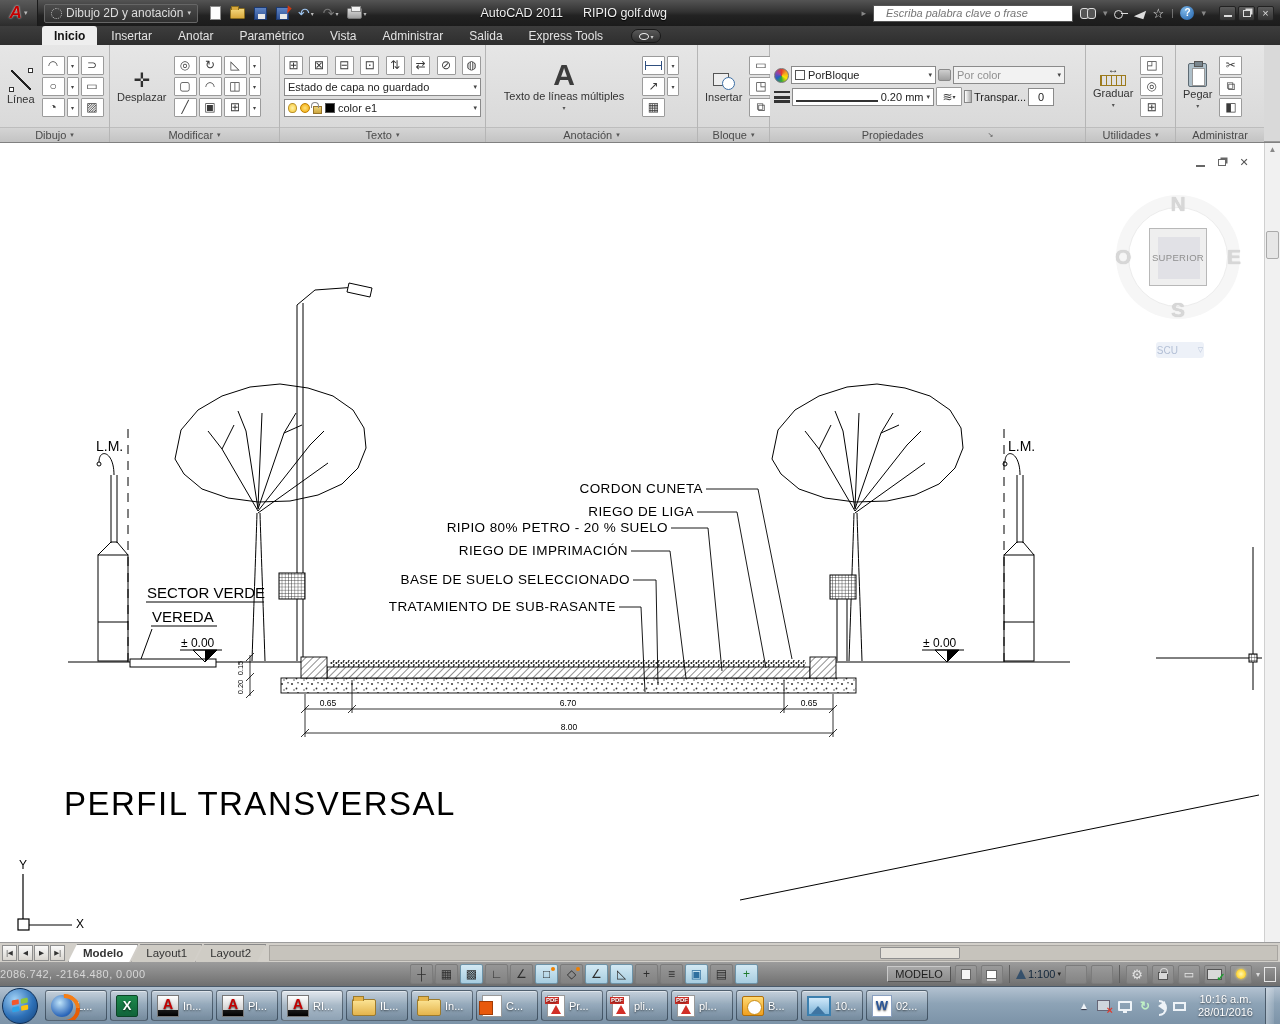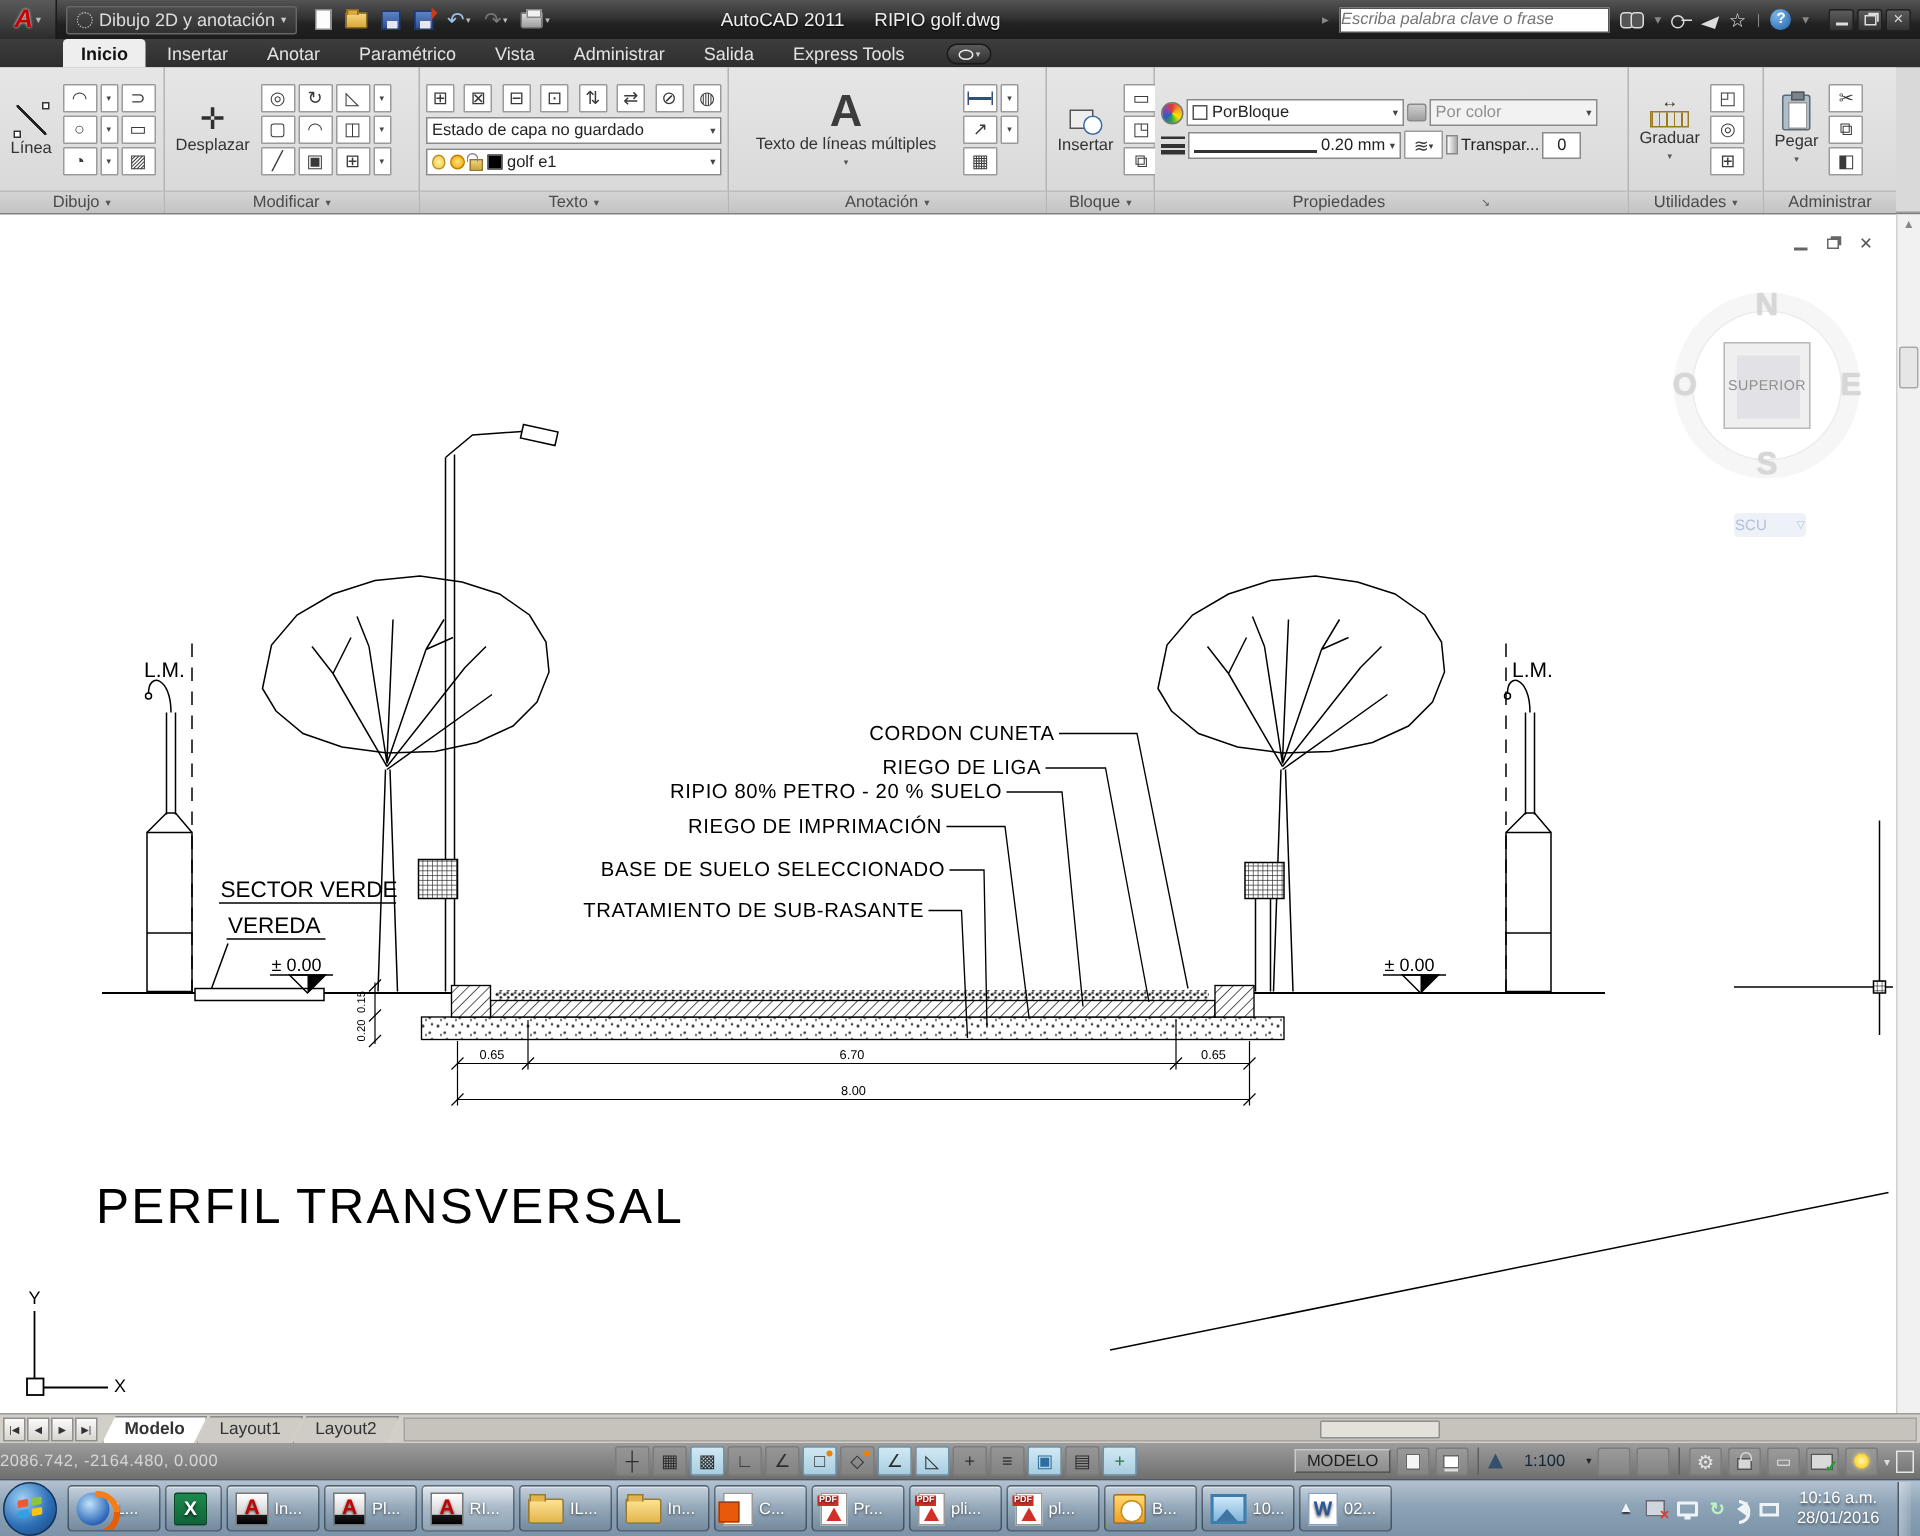--- a/index.html
+++ b/index.html
@@ -23,21 +23,21 @@
 .ic-floppy{width:13px;height:13px;background:linear-gradient(#5d83c4,#2d4f92);border:1px solid #1d3a70;position:relative;display:inline-block}
 .ic-floppy:before{content:"";position:absolute;left:3px;bottom:0;width:7px;height:5px;background:#e8e8e8}
 .ic-floppy.edit:after{content:"";position:absolute;right:-2px;top:-2px;width:0;height:0;border-left:5px solid transparent;border-top:7px solid #d03a12;transform:rotate(40deg)}
 .ic-arrow{font-size:14px;line-height:14px;color:#9cc3ee}
 .ic-arrow.dis{color:#777}
 .ic-printer{width:15px;height:11px;background:linear-gradient(#ddd,#9f9f9f);border:1px solid #777;border-radius:1px 1px 2px 2px;position:relative;display:inline-block}
 .ic-printer:before{content:"";position:absolute;left:3px;top:-3px;width:8px;height:4px;background:#f2f2f2;border:1px solid #888}
 .tb-title{display:flex;gap:20px;margin-left:112px;font-size:12.5px;color:#f0f0f0;text-shadow:0 1px 1px #000}
 .tb-right{margin-left:auto;display:flex;align-items:center;gap:7px;padding-right:6px}
 .tb-sep{color:#888;font-size:9px}
-.searchbox{width:180px;height:17px;font-size:11px;font-style:italic;color:#777;border:1px solid #555;padding:0 0;background:#fff;font-family:"Liberation Sans",sans-serif}
+.searchbox{width:200px;height:17px;font-size:11px;font-style:italic;color:#777;border:1px solid #555;padding:0 12px;background:#fff;font-family:"Liberation Sans",sans-serif}
 .binoc{position:relative;width:16px;height:11px}
 .binoc i{position:absolute;top:0;width:9px;height:11px;border:1.5px solid #ddd;border-radius:3px;background:#555}
 .binoc i:first-child{left:0}.binoc i:last-child{right:0}
 .ic-key{width:14px;height:7px;position:relative;display:inline-block}
 .ic-key:before{content:"";position:absolute;left:0;top:0;width:7px;height:7px;border:1.7px solid #ddd;border-radius:50%}
 .ic-key:after{content:"";position:absolute;left:7px;top:3px;width:7px;height:1.7px;background:#ddd}
 .ic-sat{width:0;height:0;border-left:10px solid transparent;border-bottom:9px solid #ddd;transform:rotate(18deg);display:inline-block}
 .star{color:#e8e8e8;font-size:13px}
 .helpc{width:14px;height:14px;border-radius:50%;background:radial-gradient(circle at 35% 30%,#7db7e8,#1f5fa8);color:#fff;font-size:10px;font-weight:bold;text-align:center;line-height:14px}
 .winbtns{display:flex;gap:2px;margin-left:6px}
@@ -137,21 +137,21 @@
 .coords{color:#d6d6d6;letter-spacing:0.4px;width:170px}
 .toggles{display:flex;gap:2px;margin-left:240px}
 .tg{width:23px;height:20px;border-radius:2px;border:1px solid #7c7c7c;background:linear-gradient(#969696,#828282);color:#2e2e2e;font-size:12px;display:flex;align-items:center;justify-content:center;position:relative}
 .tg.on{background:linear-gradient(#d3e9f4,#a7cde0);border-color:#6d93a8}
 .tg .odot{position:absolute;top:2px;right:2px;width:4px;height:4px;border-radius:50%;background:#f08000}
 .srt{margin-left:auto;display:flex;align-items:center;gap:4px;padding-right:4px}
 .modelo-btn{border:1px solid #c9c9c9;border-right-color:#555;border-bottom-color:#555;padding:1px 7px;color:#1d1d1d;background:linear-gradient(#a8a8a8,#8d8d8d)}
 .sic{width:22px;height:19px;border:1px solid #7c7c7c;border-radius:2px;background:linear-gradient(#9a9a9a,#848484);display:flex;align-items:center;justify-content:center;color:#e8e8e8;font-size:11px}
 .sic .pg{width:10px;height:11px;background:#f5f5f5;border:1px solid #666}
 .sic .pg2{width:11px;height:9px;background:#fff;border:1px solid #666;box-shadow:0 3px 0 -1px #ddd}
-.scalew{display:flex;align-items:center;gap:14px;color:#12263a}
+.scalew{display:flex;align-items:center;gap:2px;color:#12263a}
 .scalew .tri{width:0;height:0;border-left:5px solid transparent;border-right:5px solid transparent;border-bottom:10px solid #35506b}
 .scalew .dd{font-size:7px;color:#222}
 .ssep{width:1px;height:18px;background:#5f5f5f;margin:0 2px}
 .gear2{color:#e3e3e3;font-size:13px}
 .locks{width:10px;height:8px;background:#d8d8d8;border:1px solid #555;position:relative;margin-top:4px}
 .locks:before{content:"";position:absolute;left:1px;top:-5px;width:6px;height:5px;border:1.5px solid #d8d8d8;border-bottom:none;border-radius:4px 4px 0 0}
 .printS{width:15px;height:11px;background:#d9d9d9;border:1px solid #555;position:relative}
 .printS:after{content:"✓";position:absolute;right:-4px;bottom:-5px;color:#1f9e31;font-size:11px;font-weight:bold}
 .bulbS{width:10px;height:10px;border-radius:50%;background:radial-gradient(#fff7b0,#ffd83d 60%,#d9a800);box-shadow:0 0 3px #ffe87a}
 .clean{width:12px;height:15px;border:1.5px solid #e6e6e6;background:transparent}
@@ -364,21 +364,21 @@
         </div>
         <div class="cb">
             <span>Estado de capa no guardado</span>
             <span class="ar">▾</span>
           </div>
         <div class="cb">
           <span class="bulb"></span>
           <span class="sun"></span>
           <span class="lockic"></span>
           <span class="swatch black"></span>
-          <span>golf e1</span>
+          <span>color e1</span>
             <span class="ar">▾</span>
         </div>
       </div>
       <div class="pfoot">
           <span>Texto</span>
           <span class="fa">▾</span>
         </div>
     </div>
 
     <div class="panel" style="width:212px">

